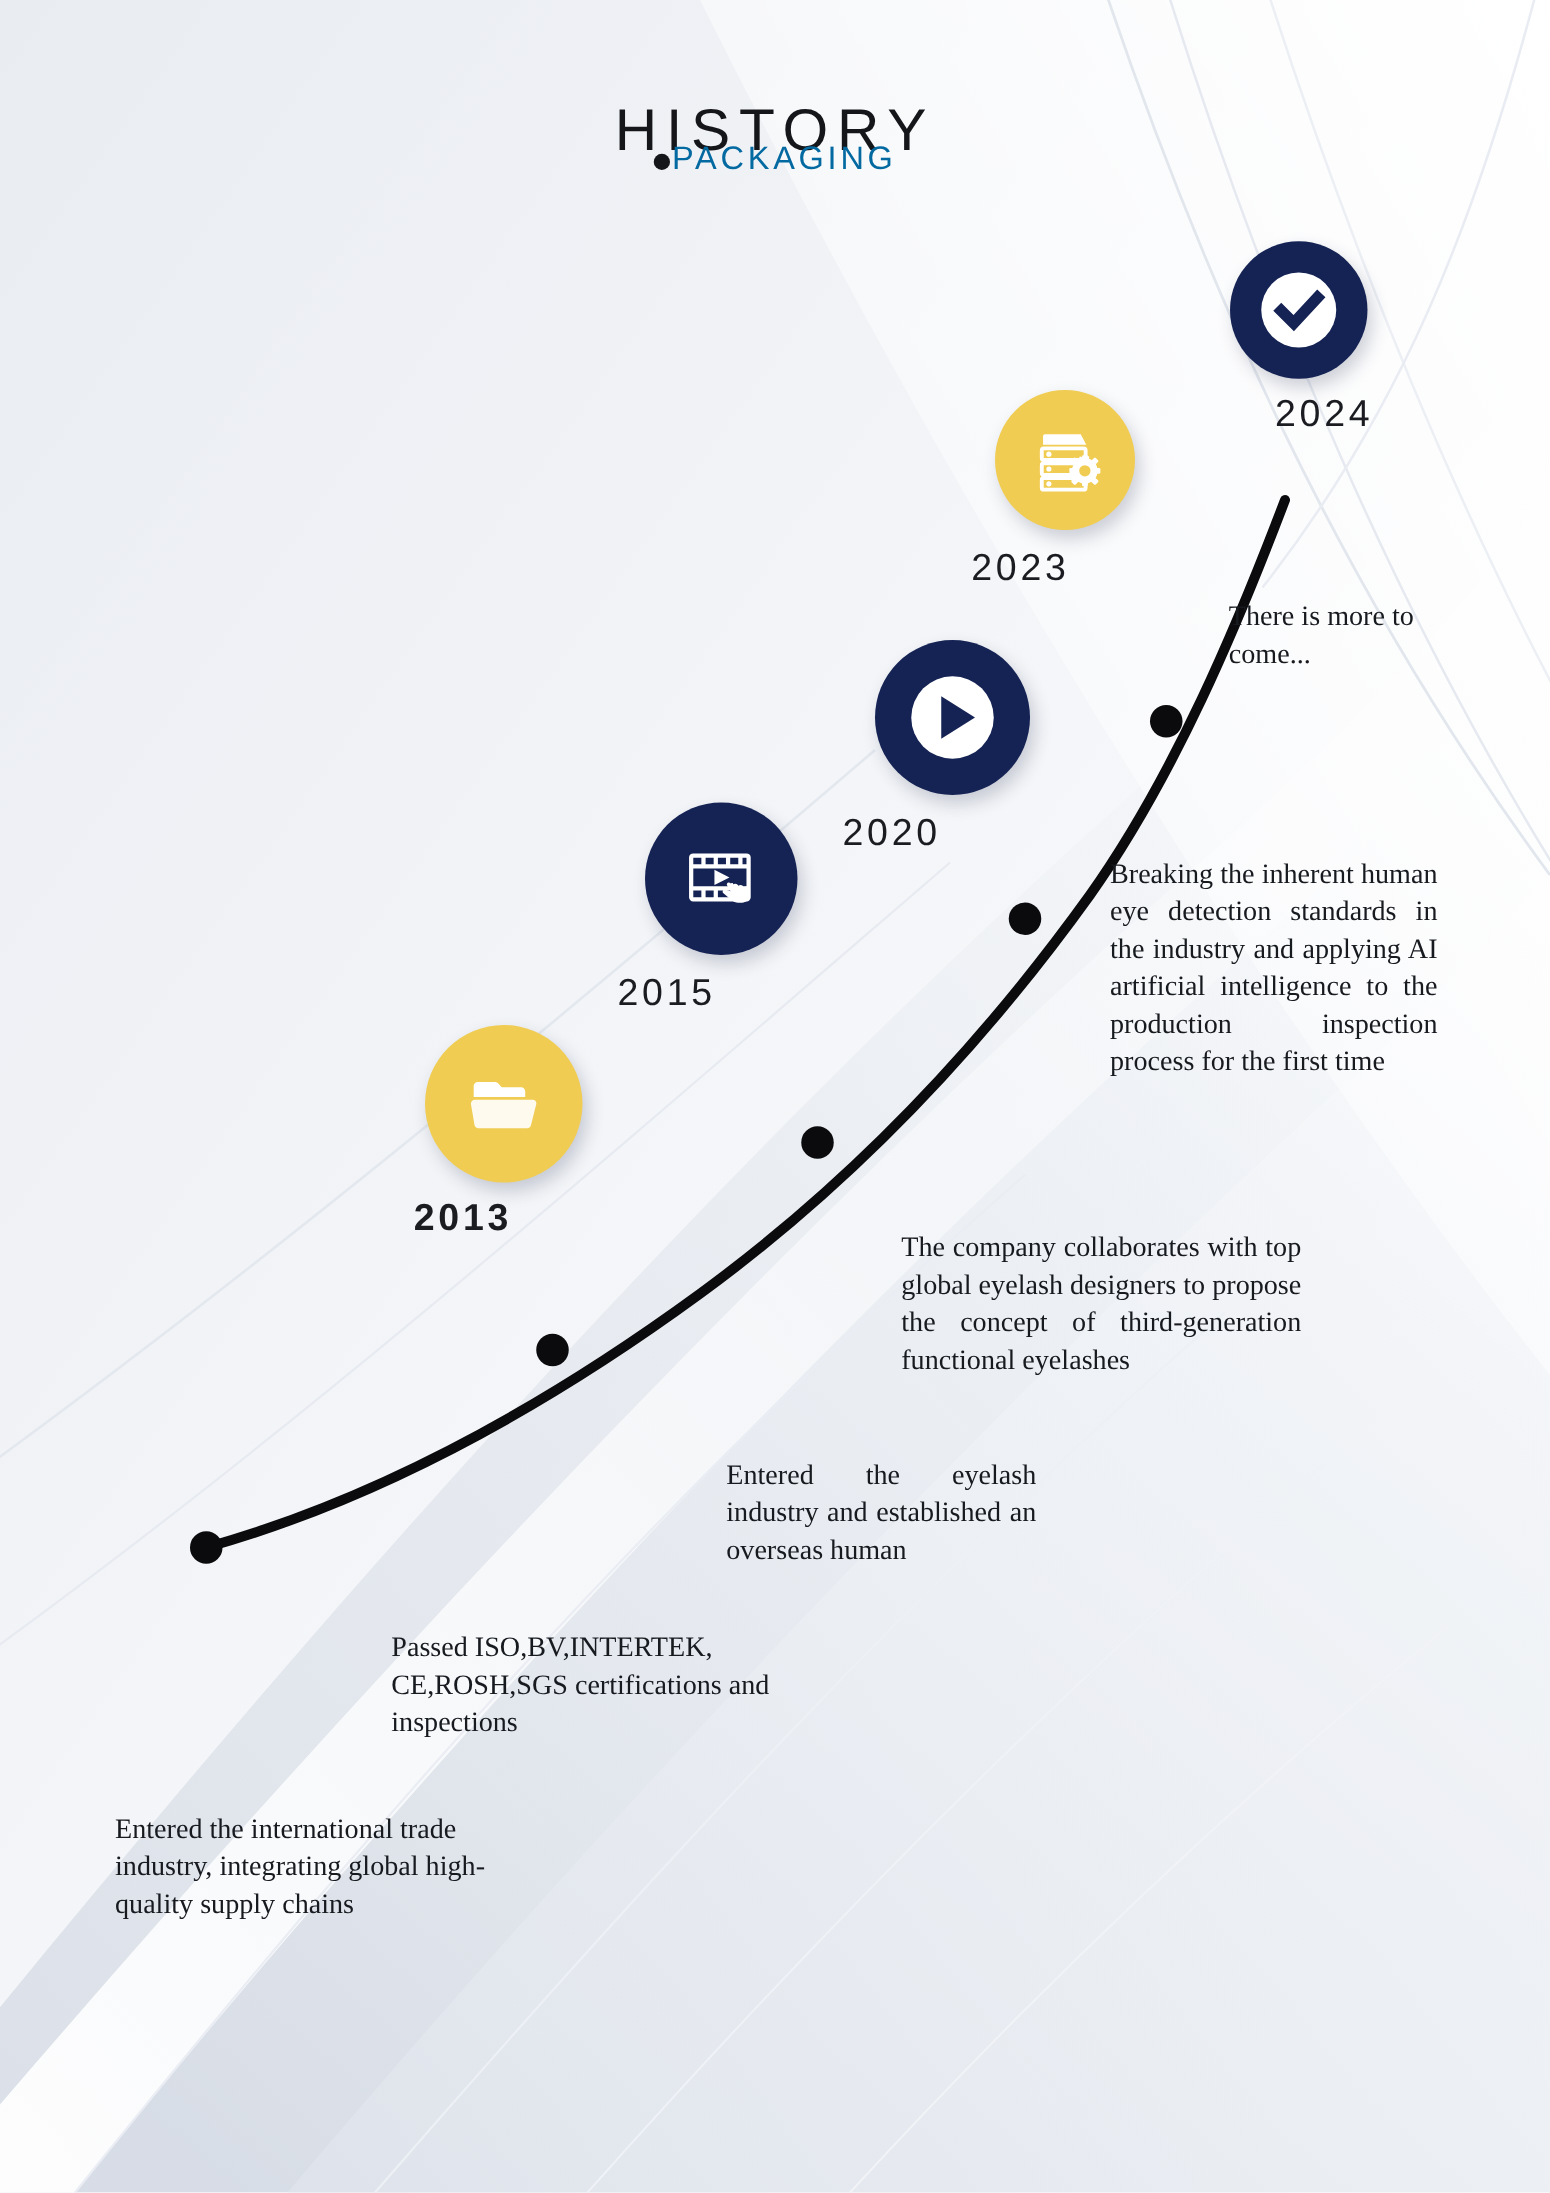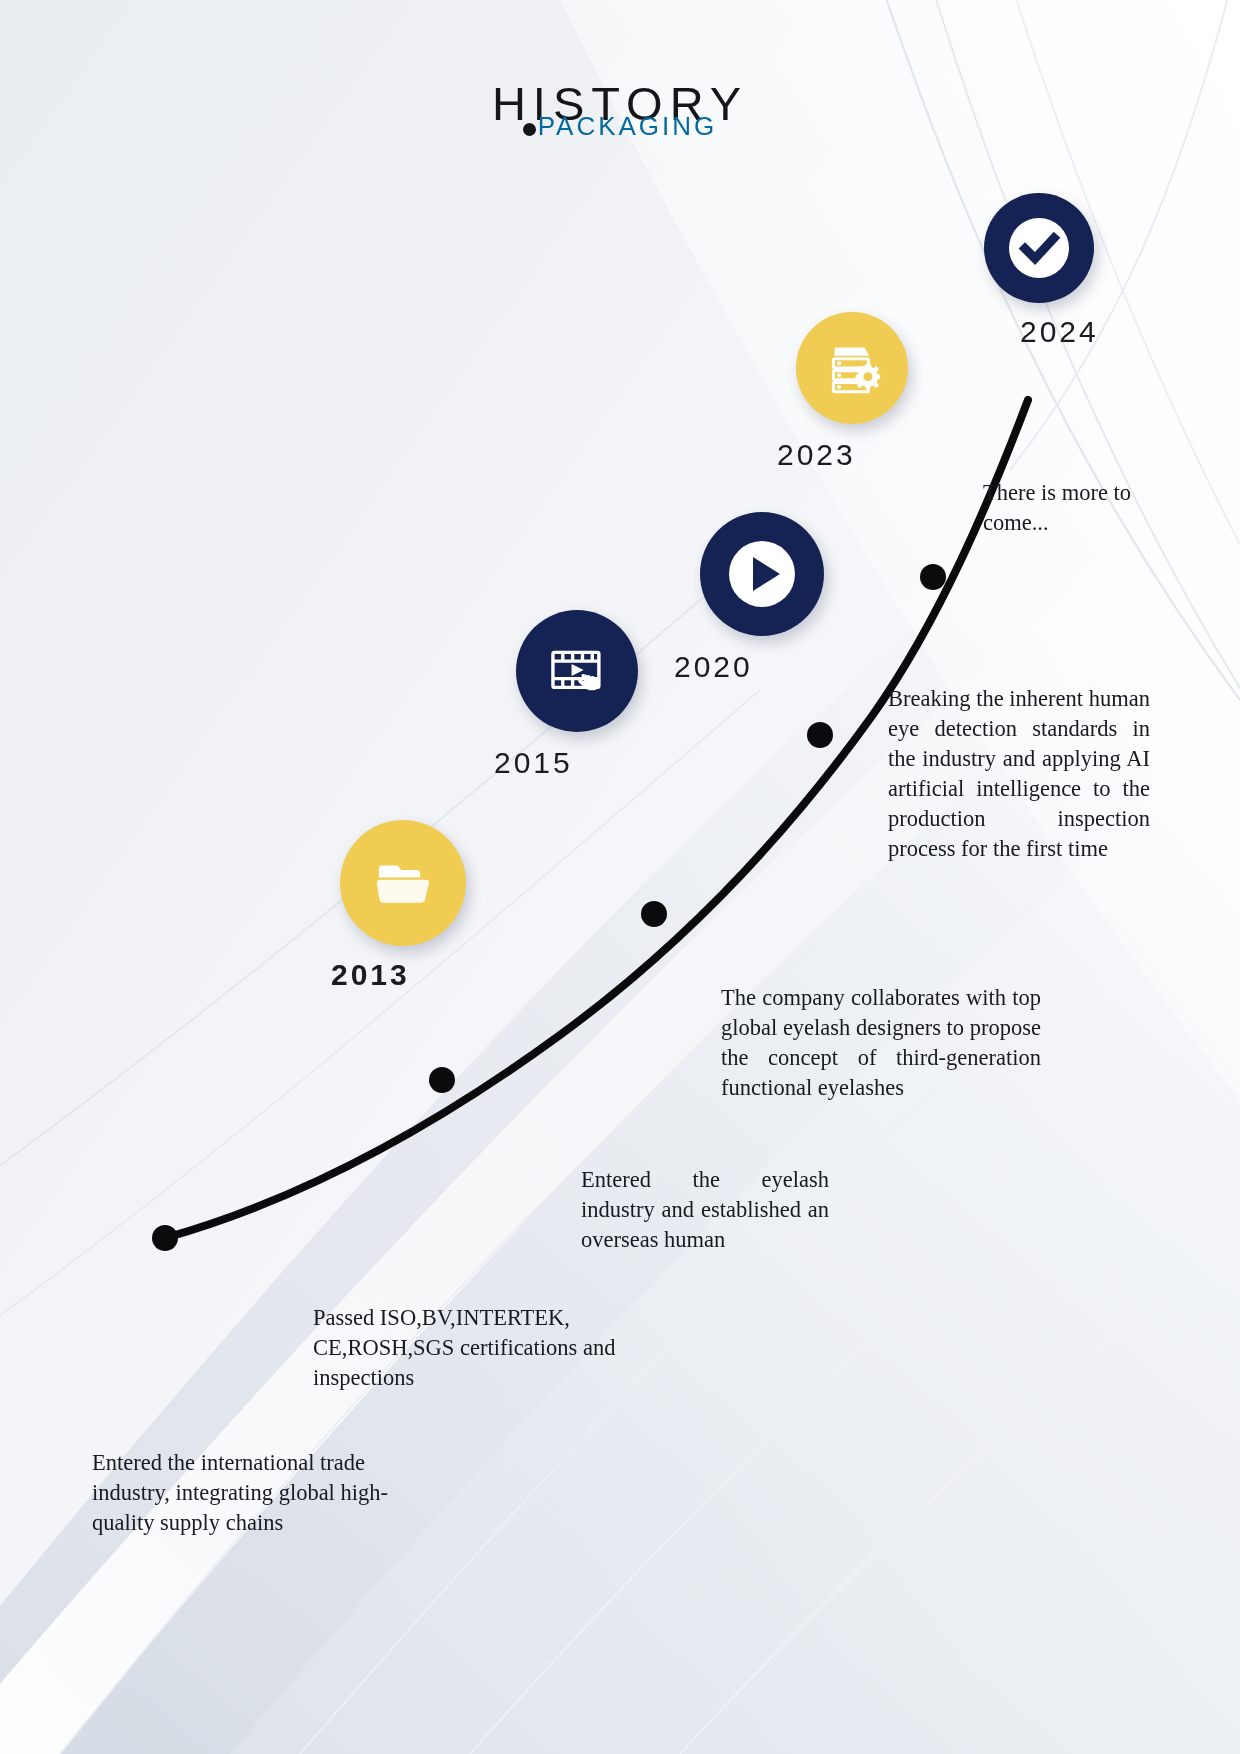--- a/index.html
+++ b/index.html
@@ -151,21 +151,21 @@
   <div class="node" style="left:340px;top:820px;">
     <div class="bubble gold" style="width:126px;height:126px;">
       <svg width="70" height="70" viewBox="0 0 64 64">
         <path fill="#ffffff" d="M10 19c0-1.7 1.3-3 3-3h12.6c.9 0 1.7.4 2.3 1l2.6 3h14.2c1.7 0 3 1.3 3 3v4H10V19z"></path>
         <path fill="#ffffff" fill-opacity="0.9" d="M12.7 29h40.6c1.7 0 2.9 1.6 2.5 3.2l-3.9 15.6c-.3 1.3-1.5 2.2-2.8 2.2H13.4c-1.4 0-2.6-1-2.8-2.4L8 32.2C7.8 30.5 9.1 29 10.8 29h1.9z"></path>
       </svg>
     </div>
     <span class="year" style="left:-9px;top:138px;font-weight:bold;">2013</span>
   </div>
 
-  <div class="node" style="left:516px;top:610px;">
+  <div class="node" style="left:516px;top:642px;">
     <div class="bubble navy" style="width:122px;height:122px;">
       <svg width="70" height="70" viewBox="0 0 64 64">
         <g fill="none" stroke="#ffffff" stroke-width="3.1">
           <rect x="10" y="15" width="42" height="32" rx="1.5"></rect>
           <line x1="10" y1="23" x2="52" y2="23"></line>
           <line x1="10" y1="39" x2="52" y2="39"></line>
           <line x1="19" y1="15" x2="19" y2="23"></line>
           <line x1="28" y1="15" x2="28" y2="23"></line>
           <line x1="37" y1="15" x2="37" y2="23"></line>
           <line x1="46" y1="15" x2="46" y2="23"></line>

